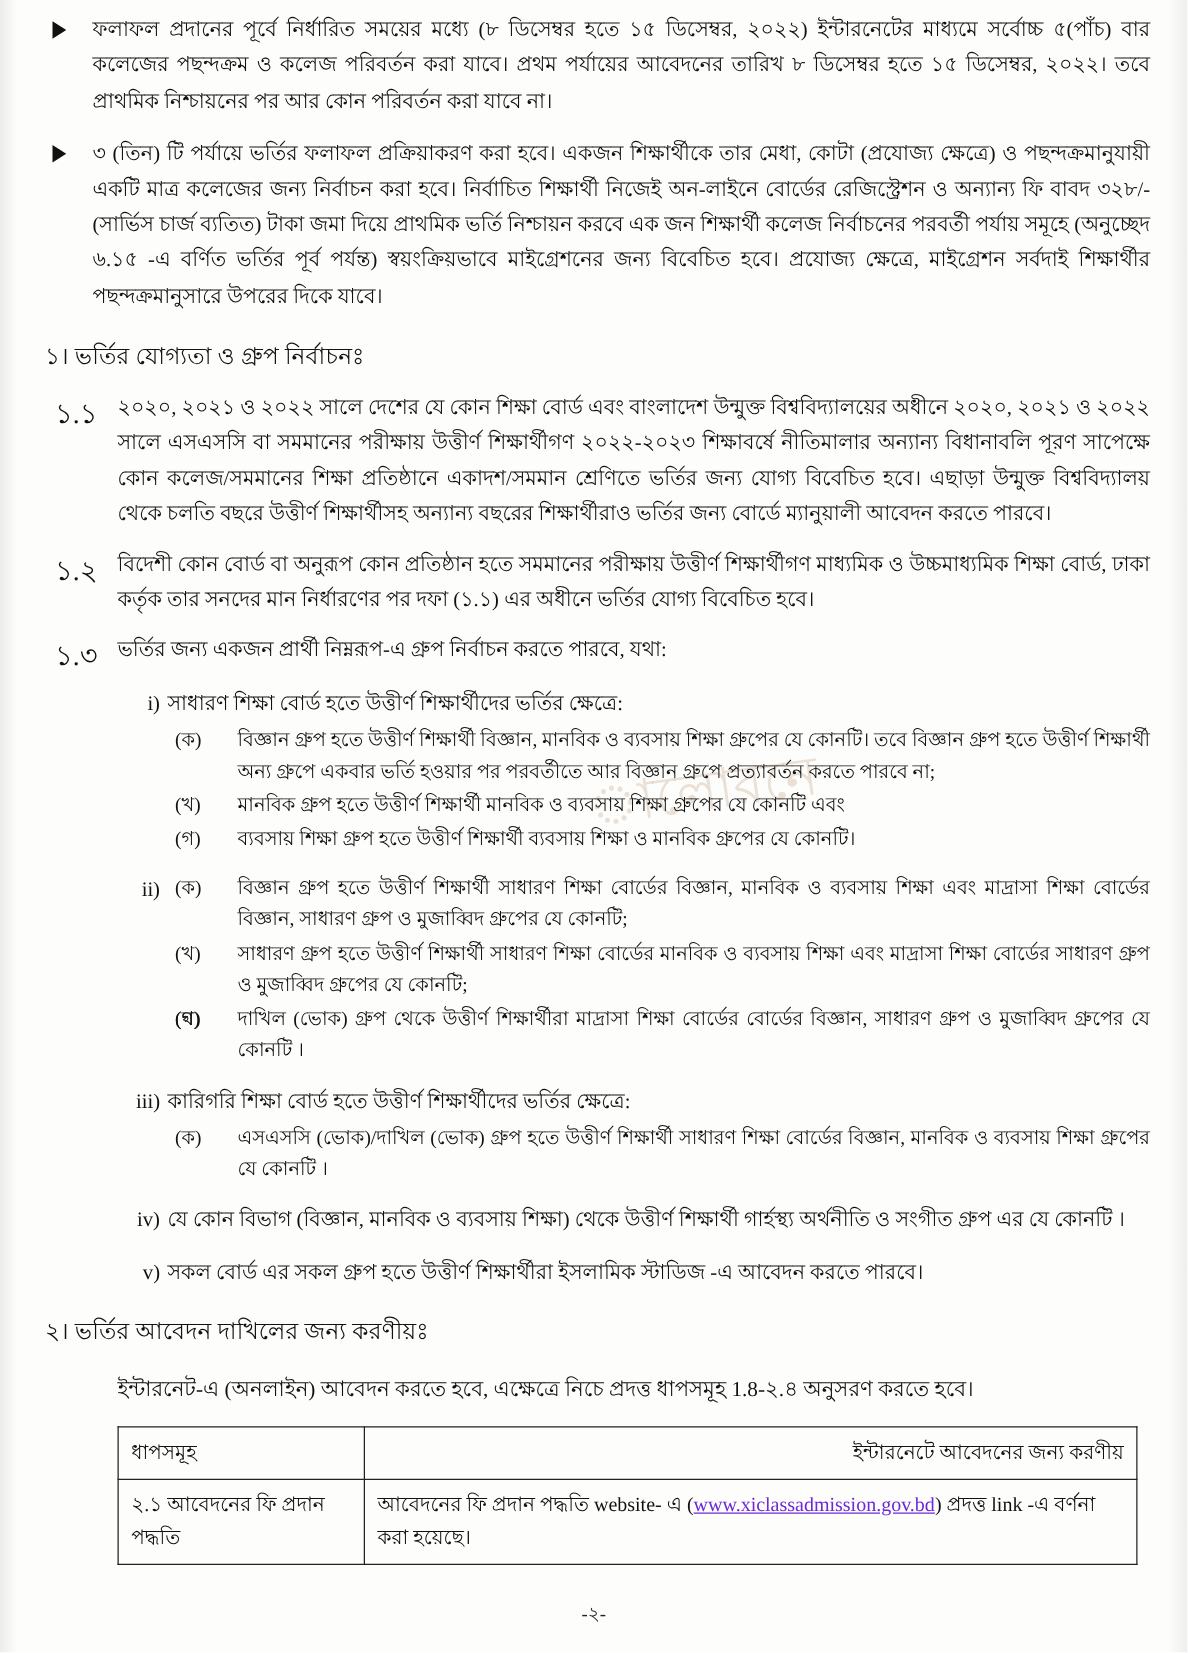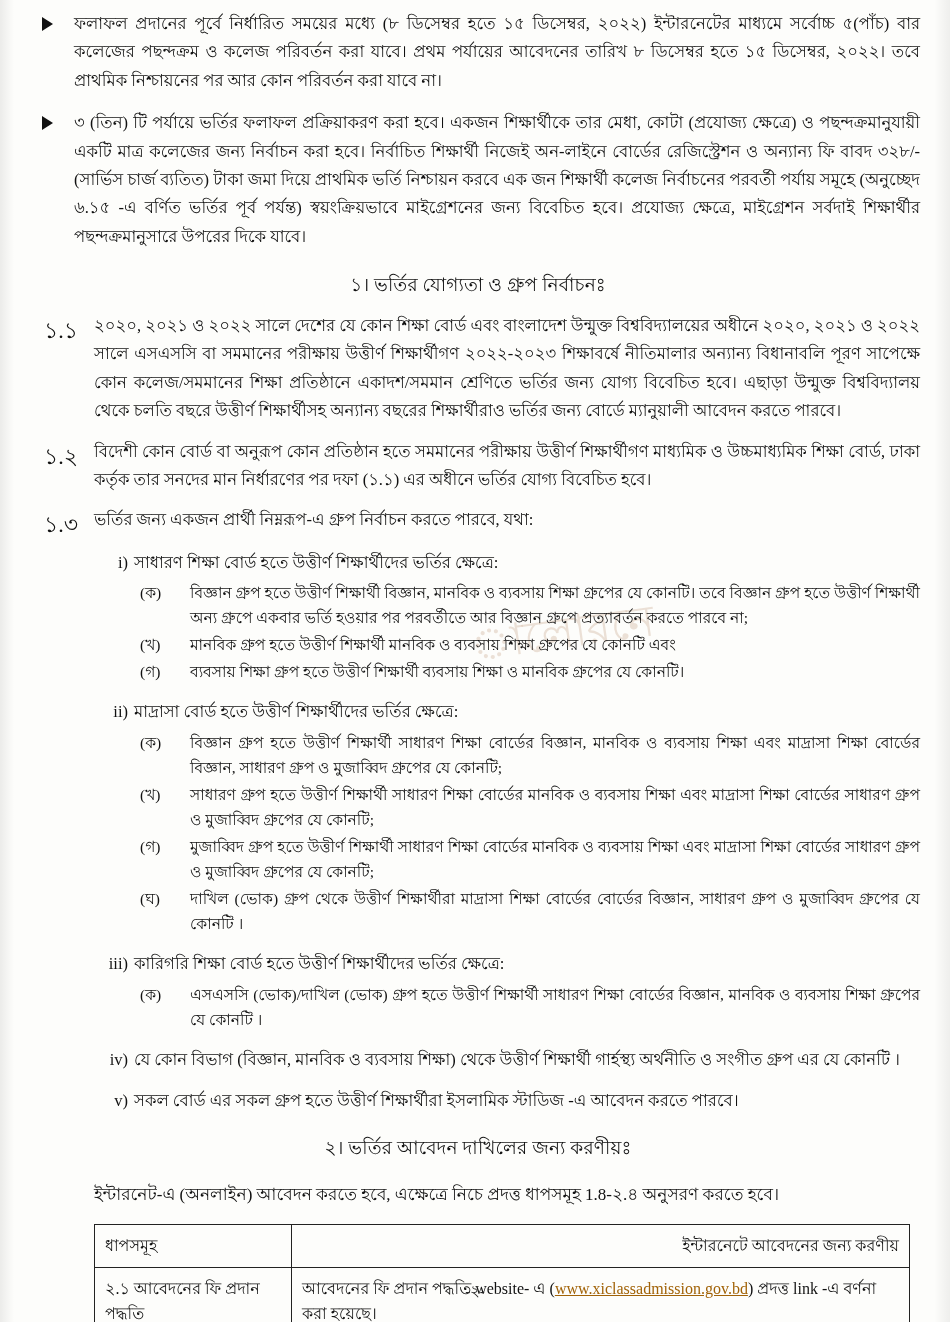--- a/index.html
+++ b/index.html
@@ -46,21 +46,20 @@
     height: 0;
     border-left: 11px solid #111;
     border-top: 7px solid transparent;
     border-bottom: 7px solid transparent;
   }
   .section-head {
     font-size: 18.5px;
     font-weight: normal;
     margin: 20px 0 10px 0;
     letter-spacing: 0.2px;
-    text-align: center;
   }
   .numbered {
     position: relative;
     padding-left: 58px;
     margin-bottom: 12px;
     text-align: justify;
     font-size: 16.5px;
     line-height: 1.72;
   }
   .numbered .num {
@@ -115,21 +114,21 @@
     padding: 8px 10px;
     font-size: 16px;
     line-height: 1.6;
     vertical-align: top;
     font-weight: normal;
   }
   table.steps th.col-a { width: 176px; text-align: left; }
   table.steps th.col-b { text-align: right; }
   table.steps td.cell-a { width: 176px; }
   .link {
-    color: #a16207;
+    color: #6d28d9;
     text-decoration: underline;
   }
   .page-number {
     position: absolute;
     bottom: 18px;
     left: 0;
     width: 950px;
     text-align: center;
     font-size: 15px;
     color: #222;
@@ -206,33 +205,31 @@
       <span class="snum">(খ)</span>
       <span>মানবিক গ্রুপ হতে উত্তীর্ণ শিক্ষার্থী মানবিক ও ব্যবসায় শিক্ষা গ্রুপের যে কোনটি এবং</span>
     </div>
     <div class="sub-item">
       <span class="snum">(গ)</span>
       <span>ব্যবসায় শিক্ষা গ্রুপ হতে উত্তীর্ণ শিক্ষার্থী ব্যবসায় শিক্ষা ও মানবিক গ্রুপের যে কোনটি।</span>
     </div>
 
     <div class="roman-item">
       <span class="rnum">ii)</span>
-      <span>মাদ্রাসা বোর্ড হতে উত্তীর্ণ শিক্ষার্থীদের ভর্তির ক্ষেত্রে:</span>
     </div>
     <div class="sub-item">
       <span class="snum">(ক)</span>
       <span>বিজ্ঞান গ্রুপ হতে উত্তীর্ণ শিক্ষার্থী সাধারণ শিক্ষা বোর্ডের বিজ্ঞান, মানবিক ও ব্যবসায় শিক্ষা এবং মাদ্রাসা শিক্ষা বোর্ডের বিজ্ঞান, সাধারণ গ্রুপ ও মুজাব্বিদ গ্রুপের যে কোনটি;</span>
     </div>
     <div class="sub-item">
       <span class="snum">(খ)</span>
       <span>সাধারণ গ্রুপ হতে উত্তীর্ণ শিক্ষার্থী সাধারণ শিক্ষা বোর্ডের মানবিক ও ব্যবসায় শিক্ষা এবং মাদ্রাসা শিক্ষা বোর্ডের সাধারণ গ্রুপ ও মুজাব্বিদ গ্রুপের যে কোনটি;</span>
     </div>
     <div class="sub-item">
       <span class="snum">(গ)</span>
-      <span>মুজাব্বিদ গ্রুপ হতে উত্তীর্ণ শিক্ষার্থী সাধারণ শিক্ষা বোর্ডের মানবিক ও ব্যবসায় শিক্ষা এবং মাদ্রাসা শিক্ষা বোর্ডের সাধারণ গ্রুপ ও মুজাব্বিদ গ্রুপের যে কোনটি;</span>
     </div>
     <div class="sub-item">
       <span class="snum">(ঘ)</span>
       <span>দাখিল (ভোক) গ্রুপ থেকে উত্তীর্ণ শিক্ষার্থীরা মাদ্রাসা শিক্ষা বোর্ডের বোর্ডের বিজ্ঞান, সাধারণ গ্রুপ ও মুজাব্বিদ গ্রুপের যে কোনটি ।</span>
     </div>
 
     <div class="roman-item">
       <span class="rnum">iii)</span>
       <span>কারিগরি শিক্ষা বোর্ড হতে উত্তীর্ণ শিক্ষার্থীদের ভর্তির ক্ষেত্রে:</span>
     </div>

